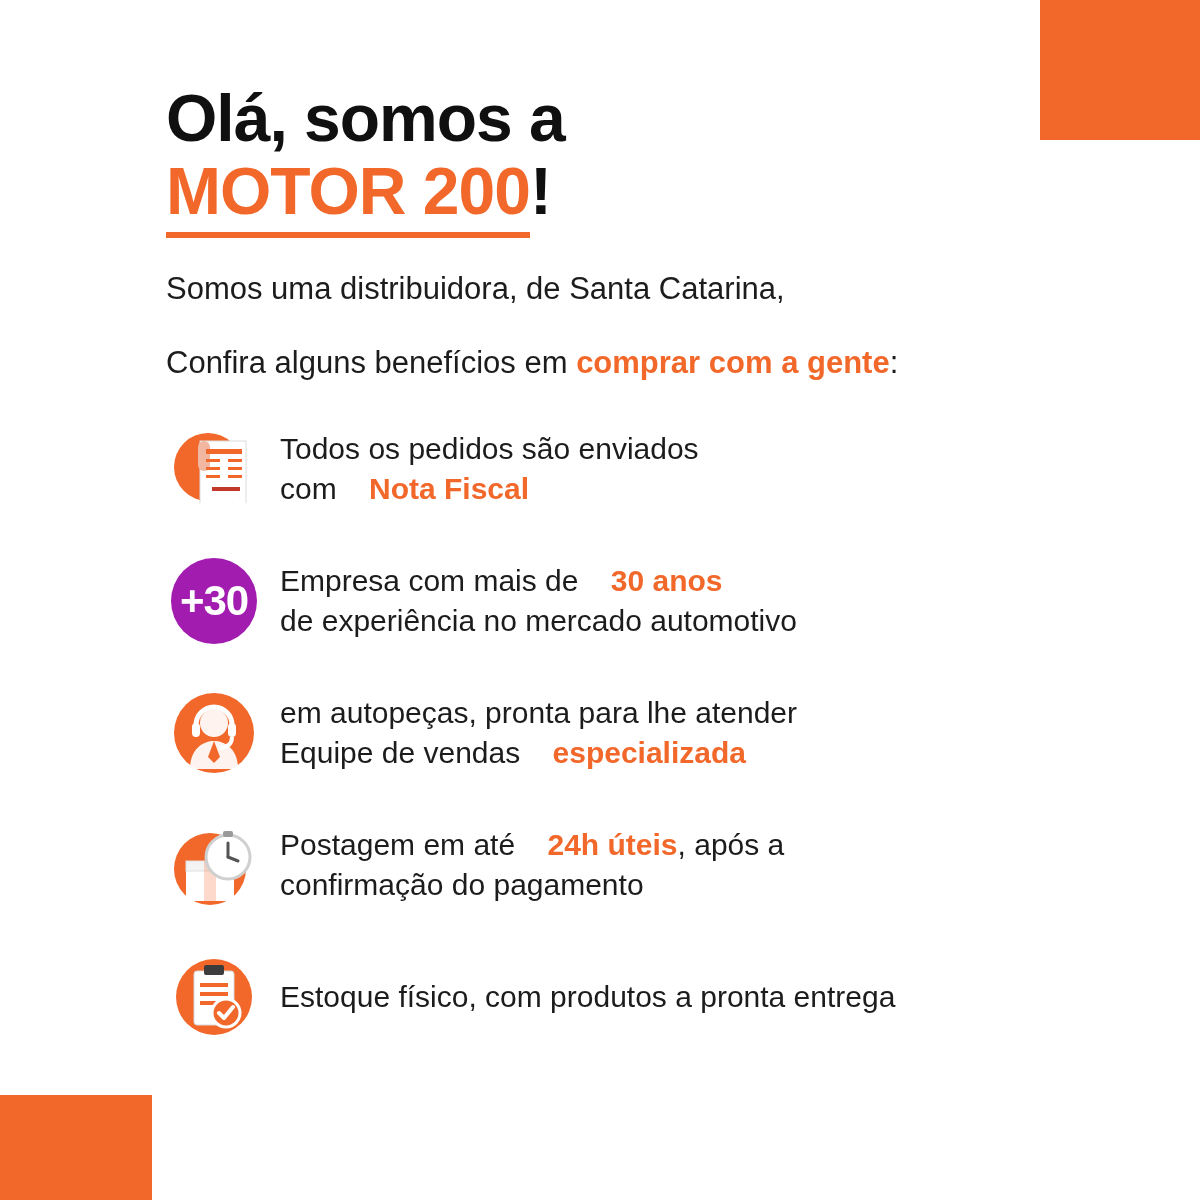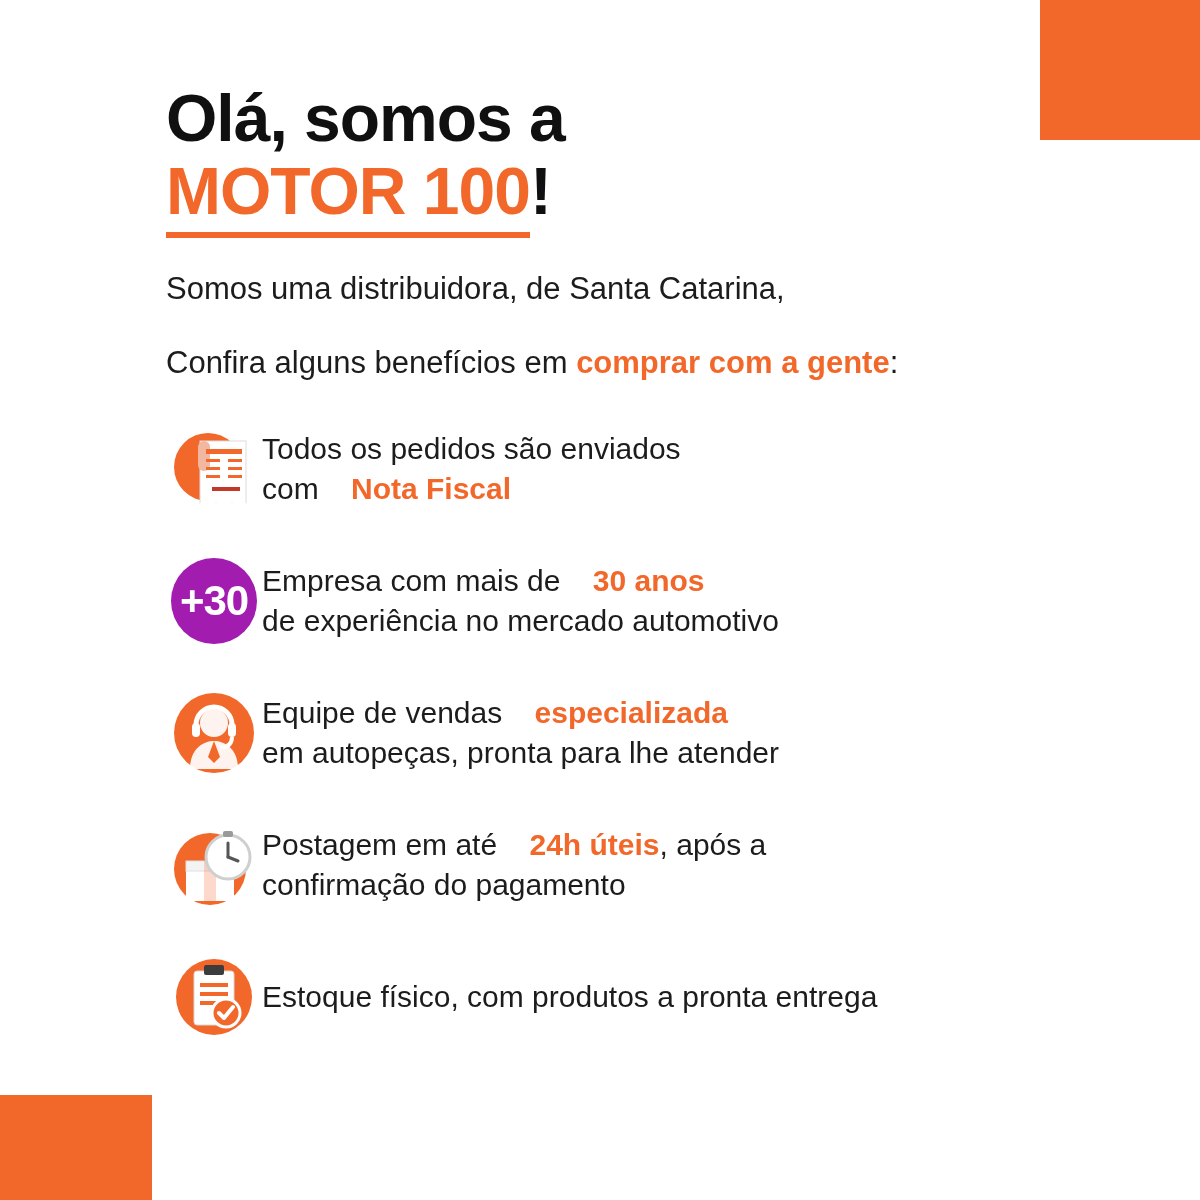--- a/index.html
+++ b/index.html
@@ -82,20 +82,21 @@
   
   .list {
     margin-top: 40px;
     display: flex;
     flex-direction: column;
     gap: 36px;
   }
   .item {
     display: flex;
     align-items: center;
+    gap: 18px;
   }
   .icon-wrap {
     width: 96px;
     min-width: 96px;
     height: 96px;
     display: flex;
     align-items: center;
     justify-content: center;
   }
   .item-text {
@@ -129,21 +130,21 @@
 </style>
 </head>
 <body>
 
 <div class="corner-top-right"></div>
 <div class="corner-bottom-left"></div>
 
 <div class="content">
 
   <h1 class="headline-1">Olá, somos a</h1>
-  <h1 class="headline-2"><span class="brand">MOTOR 100</span><span>!</span></h1>
+  <h1 class="headline-2"><span class="brand">MOTOR 200</span><span>!</span></h1>
 
   <div class="intro">
     <div>Somos uma distribuidora, de Santa Catarina,</div>
   </div>
 
   <div class="benefits-line"><span>Confira alguns benefícios em </span><span class="hl">comprar com a gente</span><span>:</span></div>
 
   <div class="list">
 
     <div class="item">
@@ -188,22 +189,22 @@
           <circle cx="46" cy="36" r="14" fill="#ffffff" opacity="0.92"></circle>
           <path d="M22 82 C22 63 34 54 46 54 C58 54 70 63 70 82 Z" fill="#ffffff" opacity="0.92"></path>
           <path d="M28 38 a18 18 0 0 1 36 0" fill="none" stroke="#ffffff" stroke-width="5"></path>
           <rect x="24" y="36" width="8" height="14" rx="4" fill="#ffffff"></rect>
           <rect x="60" y="36" width="8" height="14" rx="4" fill="#ffffff"></rect>
           <path d="M64 50 q0 10 -12 11" fill="none" stroke="#ffffff" stroke-width="4"></path>
           <path d="M46 54 l-6 16 l6 6 l6 -6 z" fill="#f2682a"></path>
         </svg>
       </div>
       <div class="item-text">
+        <div>em autopeças, pronta para lhe atender</div>
         <div><span>Equipe de vendas </span><span class="hl">especializada</span></div>
-        <div>em autopeças, pronta para lhe atender</div>
       </div>
     </div>
 
     <div class="item">
       <div class="icon-wrap">
         <svg width="96" height="96" viewBox="0 0 96 96" aria-hidden="true">
           <circle cx="44" cy="52" r="36" fill="#f2682a"></circle>
           <rect x="20" y="52" width="48" height="32" fill="#ffffff"></rect>
           <rect x="20" y="44" width="48" height="10" fill="#f3f3f3" stroke="#e0e0e0" stroke-width="1"></rect>
           <rect x="38" y="44" width="12" height="40" fill="#f2682a" opacity="0.25"></rect>

